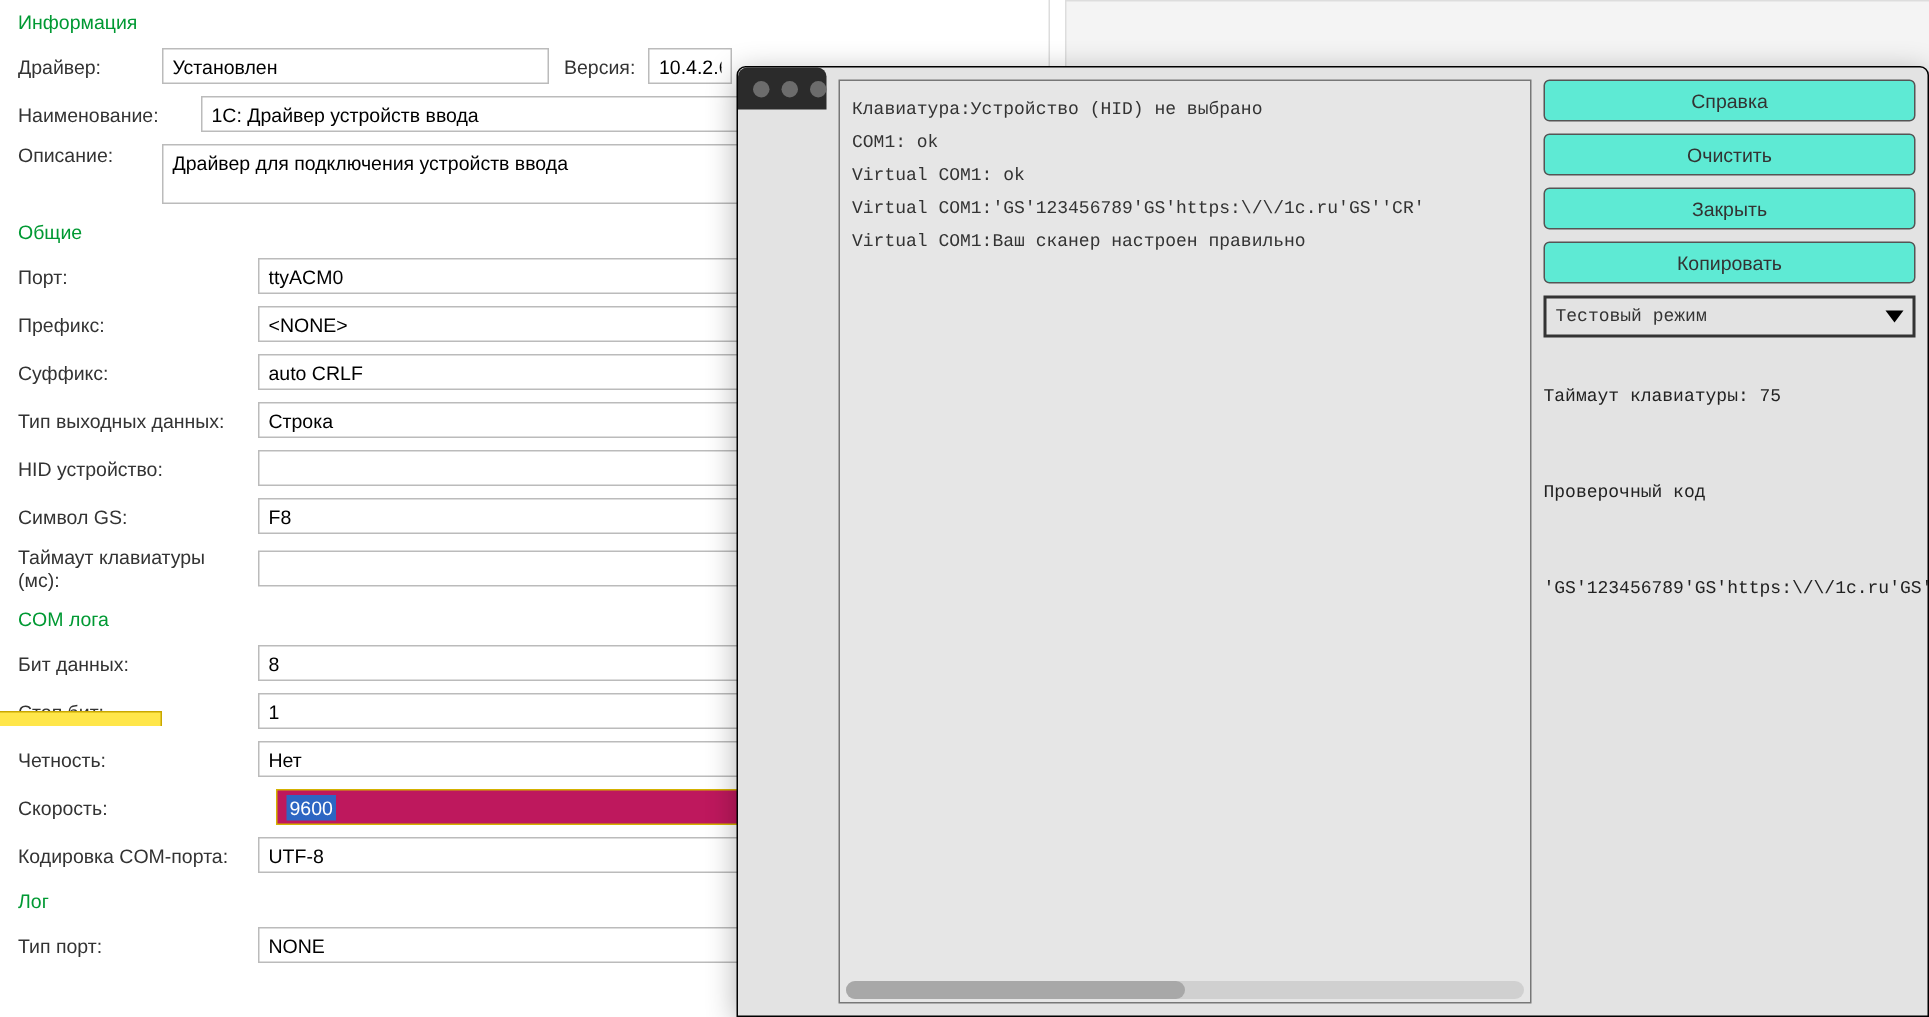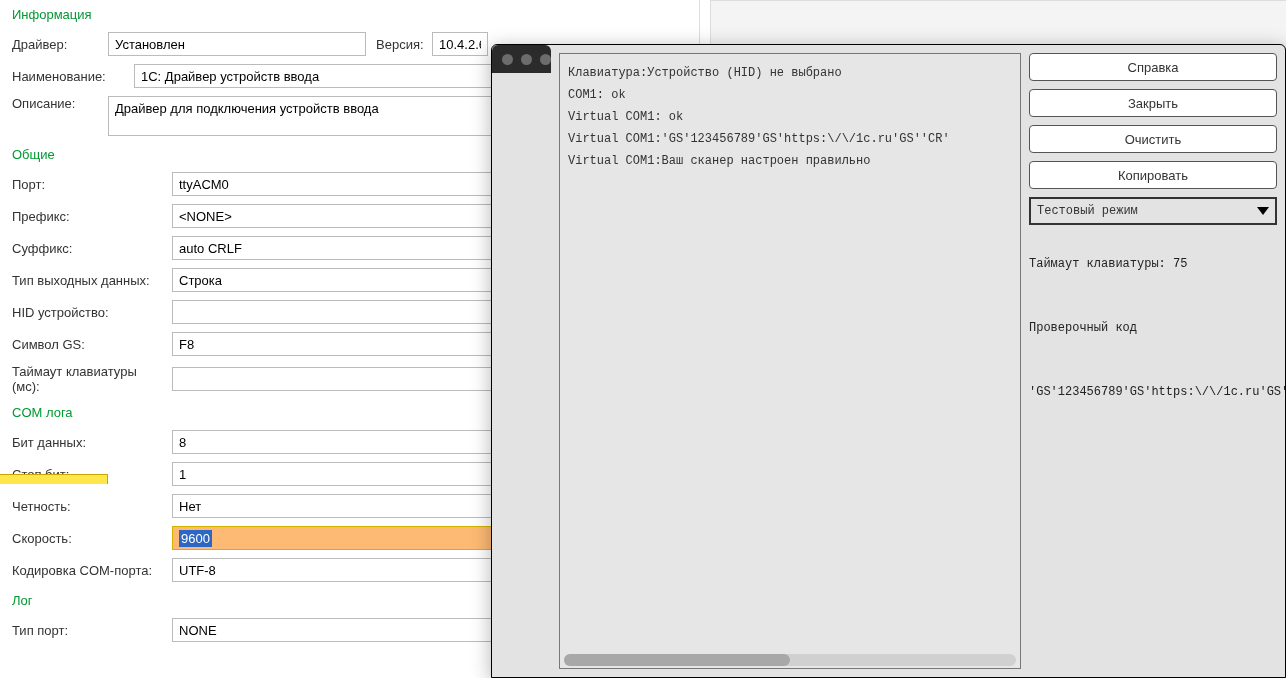--- a/index.html
+++ b/index.html
@@ -40,21 +40,22 @@
     border: 1px solid #bbb;
     padding: 4px 6px;
     font-size: 13px;
     height: 24px;
     background: #fff;
     font-family: inherit;
   }
   .input.flex { flex: 1; }
   .input.selected {
     border: 1px solid #d4b200;
-    background: #fdba74;
+    background: #be185d;
+    margin-left: 12px;
   }
   .input.selected .val {
     background: #2d66c3;
     color: #fff;
     padding: 1px 2px;
   }
   textarea.input {
     height: 40px;
     resize: none;
     flex:1;
@@ -129,21 +130,21 @@
     background:#a8a8a8;
     border-radius:6px;
   }
   .side {
     width: 248px;
     display:flex;
     flex-direction:column;
     gap: 8px;
   }
   .ybtn {
-    background: #ffffff;
+    background: #5eead4;
     border: 1px solid #555;
     border-radius: 4px;
     height: 28px;
     font-size: 13px;
     display:flex; align-items:center; justify-content:center;
     cursor:pointer;
   }
   .dropdown {
     border: 2px solid #333;
     height: 28px;
@@ -266,22 +267,22 @@
     <div class="tl-dot"></div>
   </div>
   <div class="popup-body">
     <div class="log-pane"><span>Клавиатура:Устройство (HID) не выбрано
 COM1: ok
 Virtual COM1: ok
 Virtual COM1:'GS'123456789'GS'https:\/\/1c.ru'GS''CR'
 Virtual COM1:Ваш сканер настроен правильно</span><div class="hscroll"></div></div>
     <div class="side">
       <div class="ybtn">Справка</div>
+      <div class="ybtn">Очистить</div>
       <div class="ybtn">Закрыть</div>
-      <div class="ybtn">Очистить</div>
       <div class="ybtn">Копировать</div>
       <div class="dropdown">
         <span>Тестовый режим</span>
         <svg viewBox="0 0 16 16">
             <polygon points="2,4 14,4 8,12" fill="#000"></polygon>
           </svg>
       </div>
       <div class="info-text">Таймаут клавиатуры: 75</div>
       <div style="height:10px"></div>
       <div class="info-text">Проверочный код</div>

